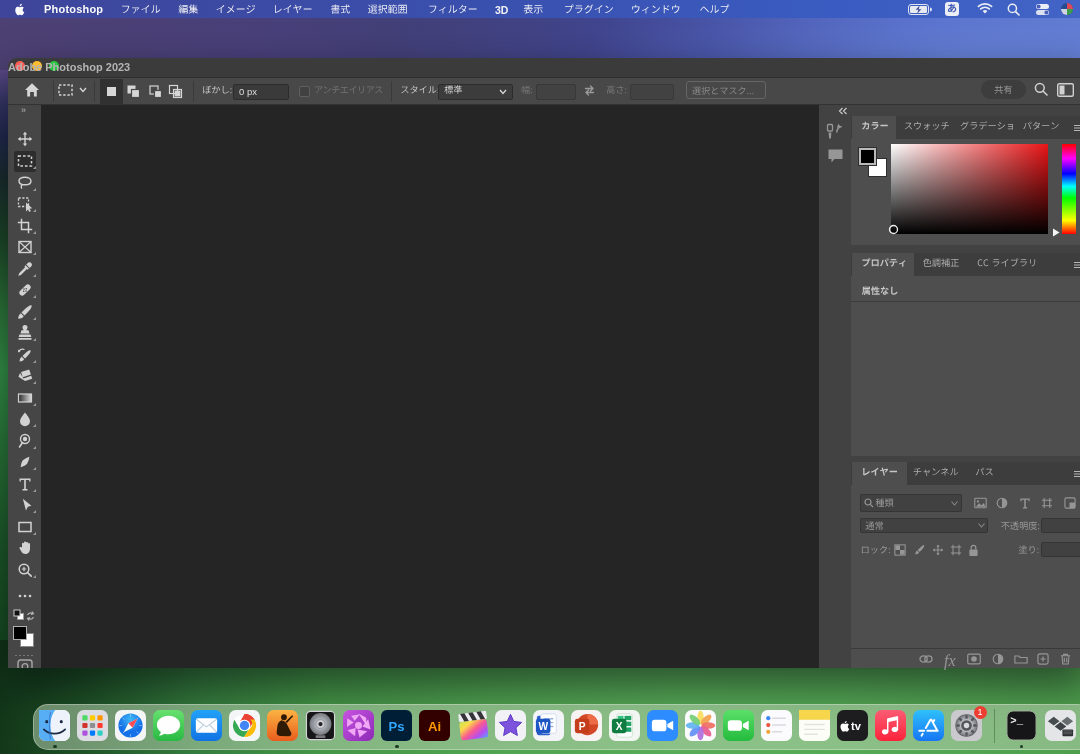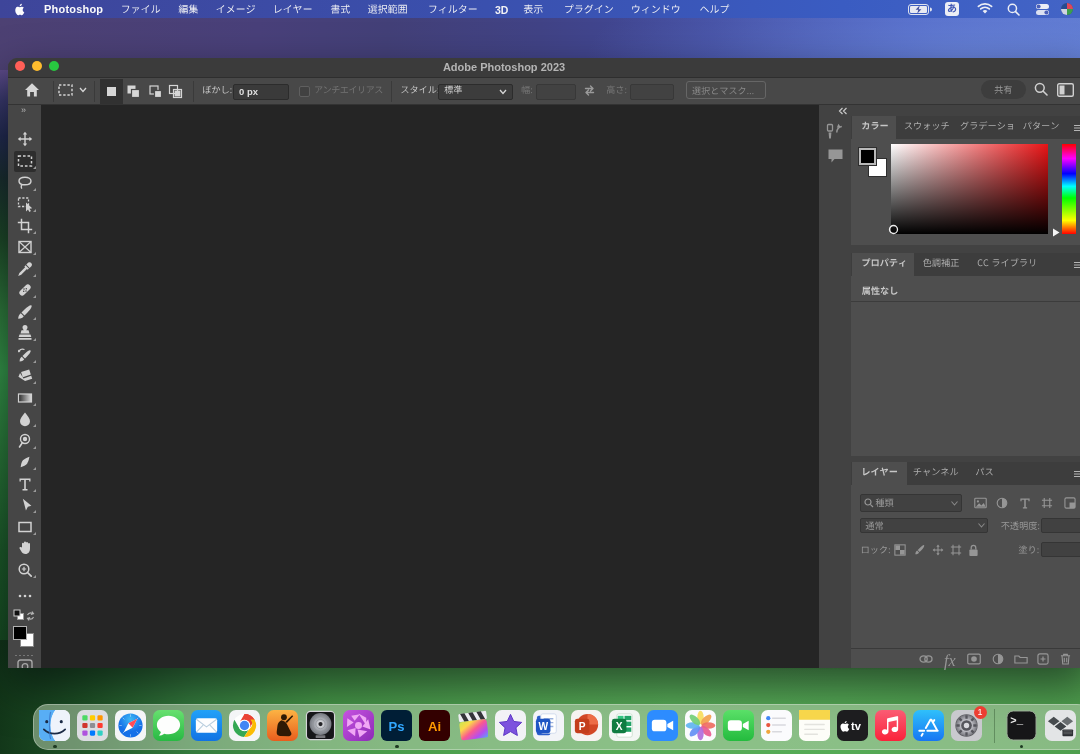--- a/index.html
+++ b/index.html
@@ -79,21 +79,21 @@
 <circle cx="6" cy="6" r="6" fill="#274b8f"></circle>
 <path d="M6 0 a6 6 0 0 1 6 6 L6 6z" fill="#e0475a"></path>
 <path d="M12 6 a6 6 0 0 1 -6 6 L6 6z" fill="#3c9e4d"></path>
 <path d="M6 12 a6 6 0 0 1 -6 -6 L6 6z" fill="#cfd4e2"></path>
     </svg>
 <div class="abs" style="left:8px;top:58px;width:1084px;height:610px;background:#474747;border-radius:9px;box-shadow:0 18px 45px rgba(0,0,10,0.55);overflow:hidden"></div>
 <div class="abs" style="left:8px;top:58px;width:1084px;height:20px;background:#3b3b3b;border-radius:9px 9px 0 0;border-bottom:1px solid #2e2e2e"></div>
 <div class="abs" style="left:15px;top:61px;width:10px;height:10px;border-radius:50%;background:#ff5f57"></div>
 <div class="abs" style="left:32px;top:61px;width:10px;height:10px;border-radius:50%;background:#febc2e"></div>
 <div class="abs" style="left:49px;top:61px;width:10px;height:10px;border-radius:50%;background:#28c840"></div>
-<div class="abs" style="left:8px;top:61px;width:992px;text-align:center;font-size:11px;font-weight:bold;color:#b4b4b4">Adobe Photoshop 2023</div>
+<div class="abs" style="left:8px;top:61px;width:992px;font-size:11px;font-weight:bold;color:#b4b4b4">Adobe Photoshop 2023</div>
 <div class="abs" style="left:8px;top:78px;width:1084px;height:27px;background:#484848;border-bottom:1px solid #333"></div>
 <svg class="abs" style="left:24px;top:82px" width="16" height="16" viewBox="0 0 16 16">
       <path fill="#d6d6d6" d="M8 1.2 L15 8 h-2.2 v6.5 H9.9 V10 H6.1 v4.5 H3.2 V8 H1z"></path>
     </svg>
 <div class="abs" style="left:53px;top:81px;width:1px;height:21px;background:#3a3a3a"></div>
 <svg class="abs" style="left:58px;top:83px" width="15" height="14" viewBox="0 0 15 14">
       <rect x="1" y="2" width="13" height="10" fill="none" stroke="#d6d6d6" stroke-width="1.4" stroke-dasharray="2.4 1.8"></rect>
     </svg>
 <svg class="abs" style="left:79px;top:87px" width="8" height="6" viewBox="0 0 8 6">
       <path d="M1 1 L4 4.5 L7 1" fill="none" stroke="#d6d6d6" stroke-width="1.3"></path>
@@ -114,21 +114,21 @@
 <svg class="abs" style="left:168px;top:84px" width="15" height="15" viewBox="0 0 15 15">
       <rect x="1.5" y="1.5" width="8" height="8" fill="none" stroke="#d6d6d6" stroke-width="1.2"></rect>
       <rect x="5.5" y="5.5" width="8" height="8" fill="none" stroke="#d6d6d6" stroke-width="1.2"></rect>
       <rect x="6.6" y="6.6" width="5.8" height="5.8" fill="#d6d6d6"></rect>
     </svg>
 <div class="abs" style="left:193px;top:81px;width:1px;height:21px;background:#3a3a3a"></div>
 <svg style="position:absolute;left:202px;top:85px" width="32" height="11" viewBox="0 -8.2 32 11.2">
       <path fill="#cccccc" d="M2.1 -6.9 1.3 -7.0C1.3 -6.8 1.3 -6.5 1.2 -6.3C1.1 -5.6 0.8 -3.8 0.8 -2.5C0.8 -1.2 1.0 -0.2 1.2 0.5L1.8 0.4C1.8 0.3 1.8 0.2 1.8 0.1C1.8 0.0 1.8 -0.2 1.8 -0.3C1.9 -0.8 2.3 -1.7 2.5 -2.4L2.1 -2.7C2.0 -2.3 1.7 -1.7 1.6 -1.3C1.5 -1.7 1.5 -2.1 1.5 -2.6C1.5 -3.6 1.8 -5.4 1.9 -6.3C2.0 -6.5 2.0 -6.8 2.1 -6.9ZM8.6 -7.6 8.1 -7.4C8.3 -7.1 8.5 -6.6 8.6 -6.1L9.1 -6.3C9.0 -6.7 8.7 -7.3 8.6 -7.6ZM5.9 -1.5 5.9 -1.1C5.9 -0.7 5.7 -0.3 5.0 -0.3C4.4 -0.3 3.9 -0.5 3.9 -1.0C3.9 -1.4 4.4 -1.7 5.0 -1.7C5.3 -1.7 5.6 -1.6 5.9 -1.5ZM7.6 -7.3 7.2 -7.2C7.3 -7.0 7.3 -6.8 7.4 -6.6C6.4 -6.5 5.1 -6.4 3.7 -6.5V-5.9C4.4 -5.8 5.1 -5.8 5.8 -5.9V-4.3C5.1 -4.3 4.3 -4.3 3.6 -4.4L3.6 -3.7C4.3 -3.7 5.1 -3.7 5.8 -3.7C5.8 -3.2 5.8 -2.6 5.9 -2.1C5.6 -2.2 5.3 -2.2 5.0 -2.2C3.8 -2.2 3.3 -1.6 3.3 -0.9C3.3 -0.1 4.0 0.4 5.1 0.4C6.1 0.4 6.6 -0.1 6.6 -0.8L6.6 -1.3C7.1 -1.0 7.7 -0.6 8.1 -0.1L8.5 -0.8C8.1 -1.2 7.4 -1.7 6.5 -2.0C6.5 -2.5 6.5 -3.1 6.5 -3.7C7.1 -3.7 7.7 -3.8 8.2 -3.8V-4.5C7.7 -4.5 7.1 -4.4 6.5 -4.4V-5.9C6.9 -5.9 7.3 -5.9 7.7 -6.0L7.7 -5.8L8.2 -6.0C8.0 -6.4 7.8 -7.0 7.6 -7.3Z M16.6 -6.3 15.9 -6.0C16.6 -5.2 17.3 -3.6 17.5 -2.6L18.3 -2.9C18.0 -3.8 17.1 -5.5 16.6 -6.3ZM10.0 -5.2 10.1 -4.4C10.3 -4.4 10.7 -4.5 10.9 -4.5L12.1 -4.7C11.8 -3.4 11.1 -1.3 10.2 -0.0L10.9 0.3C11.9 -1.3 12.5 -3.4 12.9 -4.7C13.3 -4.8 13.7 -4.8 13.9 -4.8C14.5 -4.8 14.9 -4.6 14.9 -3.8C14.9 -2.8 14.7 -1.6 14.4 -0.9C14.2 -0.5 14.0 -0.5 13.6 -0.5C13.3 -0.5 12.9 -0.5 12.5 -0.6L12.6 0.1C12.9 0.2 13.3 0.3 13.7 0.3C14.3 0.3 14.7 0.1 15.0 -0.5C15.4 -1.3 15.6 -2.8 15.6 -3.9C15.6 -5.1 14.9 -5.4 14.1 -5.4C13.8 -5.4 13.5 -5.4 13.0 -5.4L13.3 -6.7C13.3 -6.9 13.3 -7.1 13.4 -7.3L12.5 -7.3C12.5 -6.7 12.4 -6.0 12.3 -5.3C11.7 -5.3 11.2 -5.2 10.9 -5.2C10.6 -5.2 10.3 -5.2 10.0 -5.2Z M21.8 -7.2 20.8 -7.3C20.9 -7.0 20.9 -6.6 20.9 -6.3C20.9 -5.3 20.8 -3.0 20.8 -1.6C20.8 -0.1 21.7 0.5 23.1 0.5C25.1 0.5 26.3 -0.7 27.0 -1.6L26.4 -2.2C25.8 -1.2 24.8 -0.3 23.1 -0.3C22.2 -0.3 21.6 -0.7 21.6 -1.7C21.6 -3.1 21.6 -5.3 21.7 -6.3C21.7 -6.6 21.7 -6.9 21.8 -7.2Z M29.2 -3.6C29.5 -3.6 29.8 -3.9 29.8 -4.3C29.8 -4.7 29.5 -4.9 29.2 -4.9C28.8 -4.9 28.6 -4.7 28.6 -4.3C28.6 -3.9 28.8 -3.6 29.2 -3.6ZM29.2 0.1C29.5 0.1 29.8 -0.1 29.8 -0.5C29.8 -0.9 29.5 -1.2 29.2 -1.2C28.8 -1.2 28.6 -0.9 28.6 -0.5C28.6 -0.1 28.8 0.1 29.2 0.1Z"></path>
     </svg>
 <div class="abs" style="left:233px;top:83.5px;width:56px;height:16px;background:#3a3a3a;border:1px solid #2c2c2c;border-radius:2px"></div>
-<div class="abs" style="left:239px;top:86px;font-size:9.5px;font-weight:bold;color:#dedede">0 px</div>
+<div class="abs" style="left:239px;top:86px;font-size:9.5px;font-weight:normal;color:#dedede">0 px</div>
 <div class="abs" style="left:299px;top:86px;width:11px;height:11px;border:1px solid #5f5f5f;border-radius:2px;background:#414141"></div>
 <svg style="position:absolute;left:314px;top:85px" width="70" height="11" viewBox="0 -8.0 70 10.9">
       <path fill="#737373" d="M8.5 -6.2 8.0 -6.6C7.9 -6.6 7.6 -6.5 7.4 -6.5C6.8 -6.5 2.6 -6.5 2.2 -6.5C1.8 -6.5 1.4 -6.6 1.1 -6.6V-5.8C1.5 -5.8 1.8 -5.8 2.2 -5.8C2.6 -5.8 6.7 -5.8 7.4 -5.8C7.1 -5.3 6.2 -4.3 5.4 -3.8L6.0 -3.3C7.0 -4.0 7.9 -5.2 8.2 -5.8C8.3 -5.9 8.4 -6.1 8.5 -6.2ZM4.8 -5.0H4.0C4.0 -4.7 4.1 -4.5 4.1 -4.3C4.1 -2.8 3.9 -1.5 2.4 -0.6C2.2 -0.4 1.9 -0.3 1.6 -0.2L2.3 0.3C4.6 -0.8 4.8 -2.5 4.8 -5.0Z M10.7 -6.7 10.1 -6.1C10.8 -5.7 12.0 -4.7 12.4 -4.2L13.0 -4.8C12.5 -5.3 11.3 -6.2 10.7 -6.7ZM9.9 -0.6 10.4 0.2C11.9 -0.1 13.0 -0.7 13.9 -1.2C15.3 -2.1 16.4 -3.3 17.0 -4.5L16.6 -5.3C16.0 -4.1 14.9 -2.8 13.5 -1.9C12.7 -1.4 11.5 -0.8 9.9 -0.6Z M18.0 -4.2V-3.4C18.2 -3.4 18.5 -3.4 18.8 -3.4H21.5C21.4 -1.8 20.7 -0.8 19.2 -0.1L19.9 0.4C21.5 -0.5 22.2 -1.7 22.3 -3.4H24.8C25.0 -3.4 25.3 -3.4 25.5 -3.4V-4.2C25.3 -4.1 25.0 -4.1 24.8 -4.1H22.3V-5.9C22.9 -6.0 23.6 -6.1 24.1 -6.2C24.2 -6.3 24.4 -6.3 24.6 -6.4L24.1 -7.0C23.7 -6.8 22.6 -6.6 21.8 -6.5C20.8 -6.3 19.4 -6.3 18.7 -6.3L18.9 -5.7C19.6 -5.7 20.6 -5.7 21.5 -5.8V-4.1H18.8C18.5 -4.1 18.2 -4.1 18.0 -4.2Z M26.6 -1.2V-0.4C26.8 -0.4 27.1 -0.4 27.4 -0.4H33.4C33.6 -0.4 33.9 -0.4 34.1 -0.4V-1.2C33.9 -1.2 33.7 -1.1 33.4 -1.1H30.7V-5.3H32.9C33.1 -5.3 33.4 -5.3 33.7 -5.3V-6.1C33.4 -6.1 33.2 -6.0 32.9 -6.0H27.9C27.7 -6.0 27.4 -6.1 27.1 -6.1V-5.3C27.3 -5.3 27.7 -5.3 27.9 -5.3H29.9V-1.1H27.4C27.1 -1.1 26.8 -1.2 26.6 -1.2Z M35.2 -3.3 35.5 -2.6C36.8 -3.0 38.1 -3.5 39.0 -4.1V-0.7C39.0 -0.3 39.0 0.1 39.0 0.3H39.9C39.8 0.1 39.8 -0.3 39.8 -0.7V-4.5C40.7 -5.2 41.6 -5.8 42.3 -6.6L41.6 -7.1C41.0 -6.4 40.1 -5.6 39.2 -5.0C38.1 -4.3 36.8 -3.7 35.2 -3.3Z M50.1 -6.9H49.2C49.2 -6.7 49.3 -6.4 49.3 -6.1C49.3 -5.8 49.3 -5.0 49.3 -4.7C49.3 -3.0 49.1 -2.2 48.5 -1.5C47.9 -0.8 47.2 -0.5 46.3 -0.3L46.9 0.4C47.6 0.1 48.5 -0.2 49.1 -1.0C49.7 -1.7 50.0 -2.5 50.0 -4.6C50.0 -5.0 50.0 -5.8 50.0 -6.1C50.0 -6.4 50.0 -6.7 50.1 -6.9ZM45.8 -6.8H45.0C45.0 -6.7 45.0 -6.3 45.0 -6.2C45.0 -5.9 45.0 -3.5 45.0 -3.1C45.0 -2.9 45.0 -2.6 45.0 -2.4H45.8C45.8 -2.6 45.8 -2.9 45.8 -3.1C45.8 -3.5 45.8 -5.9 45.8 -6.2C45.8 -6.4 45.8 -6.7 45.8 -6.8Z M60.1 -6.2 59.6 -6.6C59.5 -6.6 59.2 -6.5 59.0 -6.5C58.4 -6.5 54.2 -6.5 53.8 -6.5C53.4 -6.5 53.0 -6.6 52.7 -6.6V-5.8C53.1 -5.8 53.4 -5.8 53.8 -5.8C54.2 -5.8 58.3 -5.8 59.0 -5.8C58.7 -5.3 57.8 -4.3 57.0 -3.8L57.6 -3.3C58.6 -4.0 59.5 -5.2 59.8 -5.8C59.9 -5.9 60.0 -6.1 60.1 -6.2ZM56.4 -5.0H55.6C55.6 -4.7 55.7 -4.5 55.7 -4.3C55.7 -2.8 55.5 -1.5 54.0 -0.6C53.8 -0.4 53.5 -0.3 53.2 -0.2L53.9 0.3C56.2 -0.8 56.4 -2.5 56.4 -5.0Z M67.5 -6.1 67.0 -6.4C66.9 -6.4 66.6 -6.4 66.3 -6.4C66.0 -6.4 63.2 -6.4 62.8 -6.4C62.5 -6.4 62.0 -6.4 61.9 -6.4V-5.6C62.0 -5.6 62.5 -5.6 62.8 -5.6C63.1 -5.6 66.0 -5.6 66.4 -5.6C66.1 -4.9 65.5 -3.8 64.9 -3.1C63.9 -2.1 62.6 -1.0 61.1 -0.4L61.7 0.2C63.0 -0.4 64.3 -1.4 65.2 -2.5C66.2 -1.6 67.1 -0.6 67.7 0.2L68.4 -0.3C67.8 -1.0 66.7 -2.2 65.7 -3.0C66.4 -3.8 66.9 -4.9 67.3 -5.7C67.3 -5.8 67.4 -6.0 67.5 -6.1Z"></path>
     </svg>
 <div class="abs" style="left:391px;top:81px;width:1px;height:21px;background:#3a3a3a"></div>
 <svg style="position:absolute;left:400px;top:85px" width="41" height="11" viewBox="0 -8.2 41 11.2">
       <path fill="#cccccc" d="M7.4 -6.2 7.0 -6.6C6.8 -6.5 6.6 -6.5 6.3 -6.5C5.9 -6.5 3.1 -6.5 2.7 -6.5C2.4 -6.5 1.9 -6.5 1.7 -6.6V-5.7C1.8 -5.7 2.4 -5.8 2.7 -5.8C3.0 -5.8 6.0 -5.8 6.3 -5.8C6.1 -5.0 5.4 -3.9 4.8 -3.2C3.8 -2.1 2.4 -1.0 0.9 -0.4L1.5 0.2C2.9 -0.4 4.2 -1.4 5.2 -2.5C6.1 -1.7 7.1 -0.6 7.7 0.3L8.4 -0.3C7.8 -1.0 6.6 -2.3 5.6 -3.1C6.3 -3.9 6.9 -5.0 7.2 -5.8C7.3 -5.9 7.4 -6.1 7.4 -6.2Z M14.3 -7.3 13.4 -7.6C13.4 -7.3 13.2 -7.0 13.1 -6.8C12.7 -6.0 11.8 -4.6 10.2 -3.6L10.8 -3.1C11.8 -3.8 12.6 -4.7 13.2 -5.6H16.4C16.2 -4.8 15.7 -3.8 15.1 -3.0C14.5 -3.5 13.8 -3.9 13.2 -4.3L12.7 -3.7C13.3 -3.4 14.0 -2.9 14.6 -2.4C13.8 -1.5 12.6 -0.7 11.0 -0.2L11.7 0.4C13.3 -0.2 14.4 -1.0 15.2 -2.0C15.6 -1.6 16.0 -1.4 16.3 -1.1L16.8 -1.7C16.5 -2.0 16.1 -2.3 15.7 -2.6C16.5 -3.5 17.0 -4.6 17.2 -5.5C17.3 -5.6 17.3 -5.8 17.4 -6.0L16.8 -6.3C16.6 -6.3 16.4 -6.2 16.2 -6.2H13.7L13.9 -6.6C14.0 -6.7 14.1 -7.1 14.3 -7.3Z M19.4 -3.4 19.8 -2.6C21.1 -3.0 22.3 -3.6 23.3 -4.1V-0.7C23.3 -0.4 23.3 0.1 23.3 0.3H24.2C24.1 0.1 24.1 -0.4 24.1 -0.7V-4.6C25.1 -5.3 25.9 -6.0 26.6 -6.7L26.0 -7.3C25.4 -6.5 24.4 -5.7 23.5 -5.1C22.4 -4.4 21.0 -3.8 19.4 -3.4Z M32.8 -0.2 33.3 0.2C33.3 0.2 33.4 0.1 33.6 0.0C34.7 -0.5 36.0 -1.5 36.8 -2.6L36.3 -3.2C35.6 -2.2 34.5 -1.3 33.6 -0.9C33.6 -1.2 33.6 -5.7 33.6 -6.3C33.6 -6.6 33.6 -6.9 33.6 -7.0H32.8C32.8 -6.9 32.8 -6.6 32.8 -6.3C32.8 -5.7 32.8 -1.1 32.8 -0.7C32.8 -0.5 32.8 -0.3 32.8 -0.2ZM28.5 -0.2 29.2 0.2C30.0 -0.4 30.6 -1.3 30.9 -2.3C31.1 -3.3 31.2 -5.2 31.2 -6.3C31.2 -6.6 31.2 -6.8 31.2 -6.9H30.3C30.4 -6.8 30.4 -6.5 30.4 -6.3C30.4 -5.2 30.4 -3.4 30.1 -2.5C29.9 -1.6 29.3 -0.8 28.5 -0.2Z M38.5 -3.6C38.8 -3.6 39.1 -3.9 39.1 -4.3C39.1 -4.7 38.8 -4.9 38.5 -4.9C38.1 -4.9 37.9 -4.7 37.9 -4.3C37.9 -3.9 38.1 -3.6 38.5 -3.6ZM38.5 0.1C38.8 0.1 39.1 -0.1 39.1 -0.5C39.1 -0.9 38.8 -1.2 38.5 -1.2C38.1 -1.2 37.9 -0.9 37.9 -0.5C37.9 -0.1 38.1 0.1 38.5 0.1Z"></path>
     </svg>
 <div class="abs" style="left:438px;top:83.5px;width:75px;height:16px;background:#3c3c3c;border:1px solid #2c2c2c;border-radius:2px"></div>
 <svg style="position:absolute;left:444px;top:85px" width="20" height="11" viewBox="0 -8.2 20 11.2">

